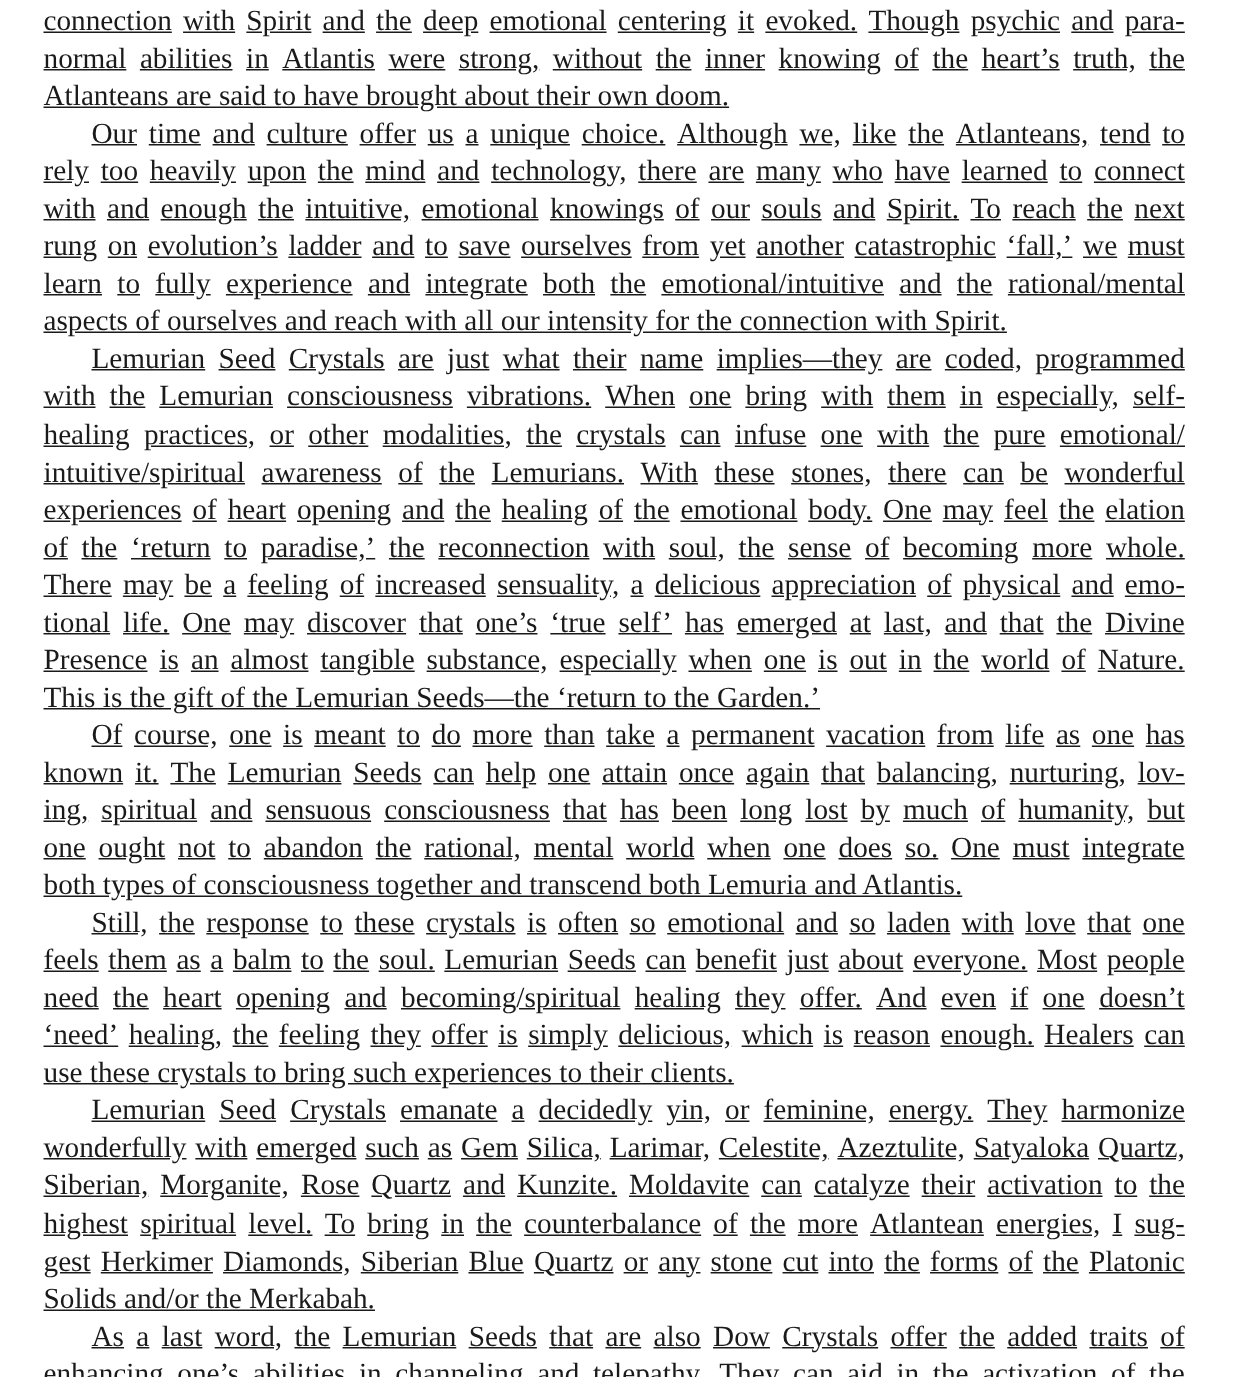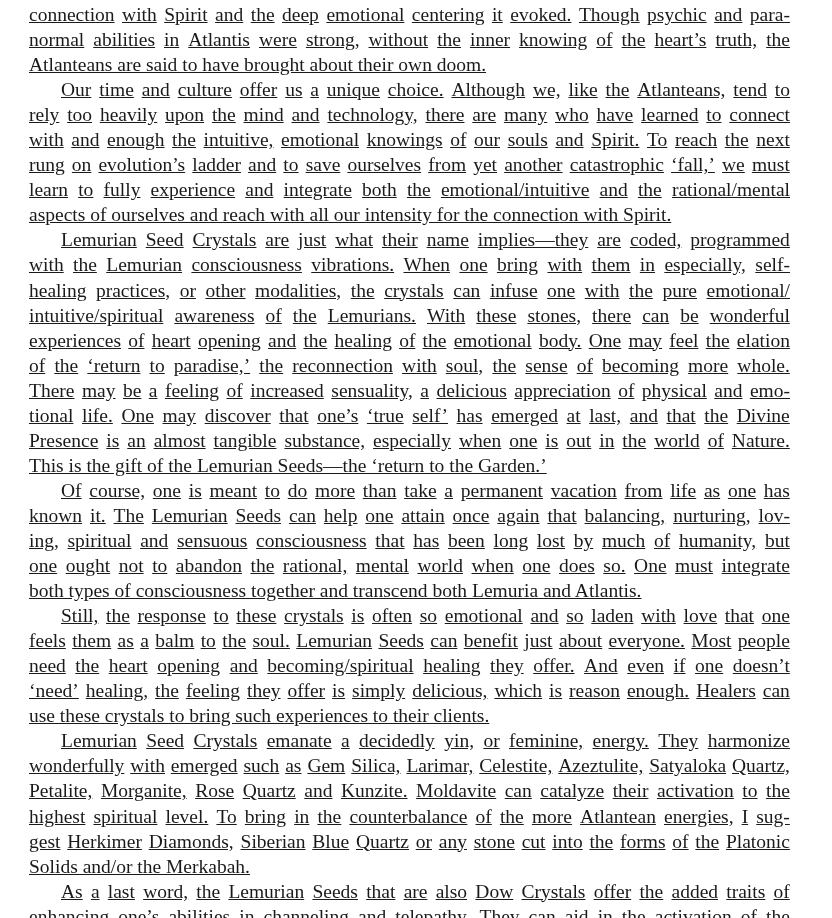--- a/index.html
+++ b/index.html
@@ -476,21 +476,21 @@
       <span>as</span>
       <span>Gem</span>
       <span>Silica,</span>
       <span>Larimar,</span>
       <span>Celestite,</span>
       <span>Azeztulite,</span>
       <span>Satyaloka</span>
       <span>Quartz,</span>
     </div>
     <div class="line">
-      <span>Petalite,</span>
+      <span>Siberian,</span>
       <span>Morganite,</span>
       <span>Rose</span>
       <span>Quartz</span>
       <span>and</span>
       <span>Kunzite.</span>
       <span>Moldavite</span>
       <span>can</span>
       <span>catalyze</span>
       <span>their</span>
       <span>activation</span>

